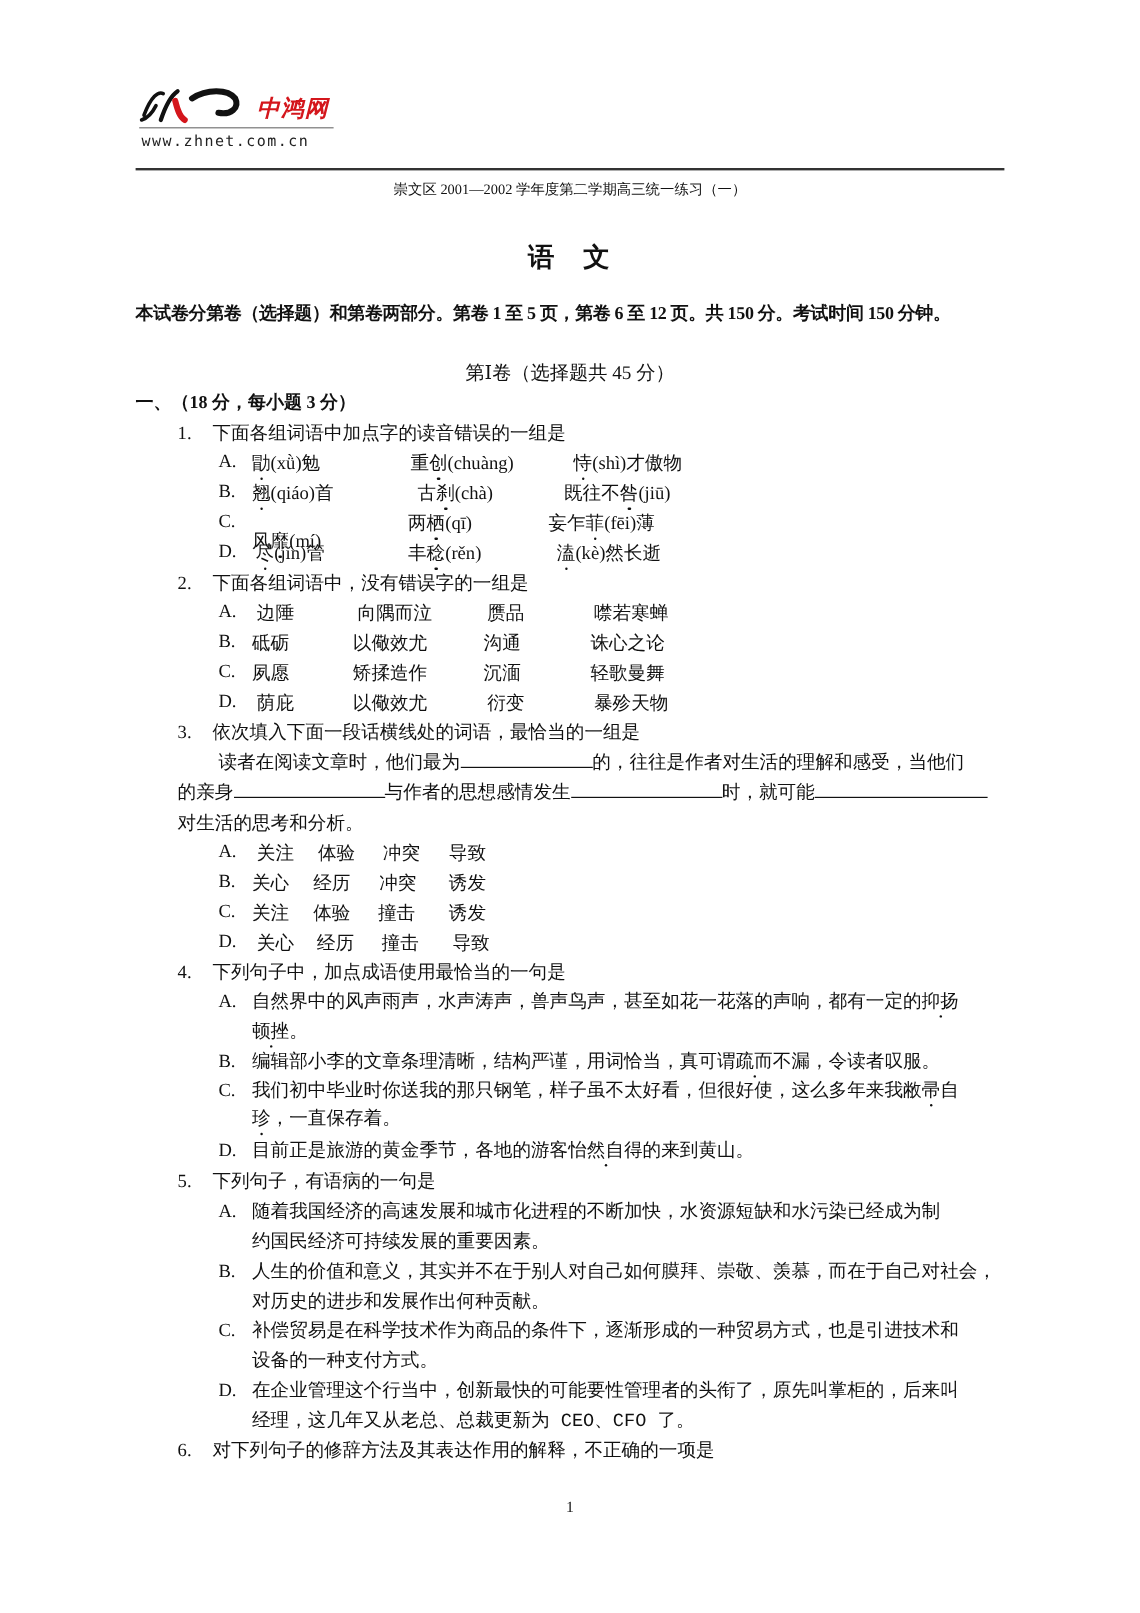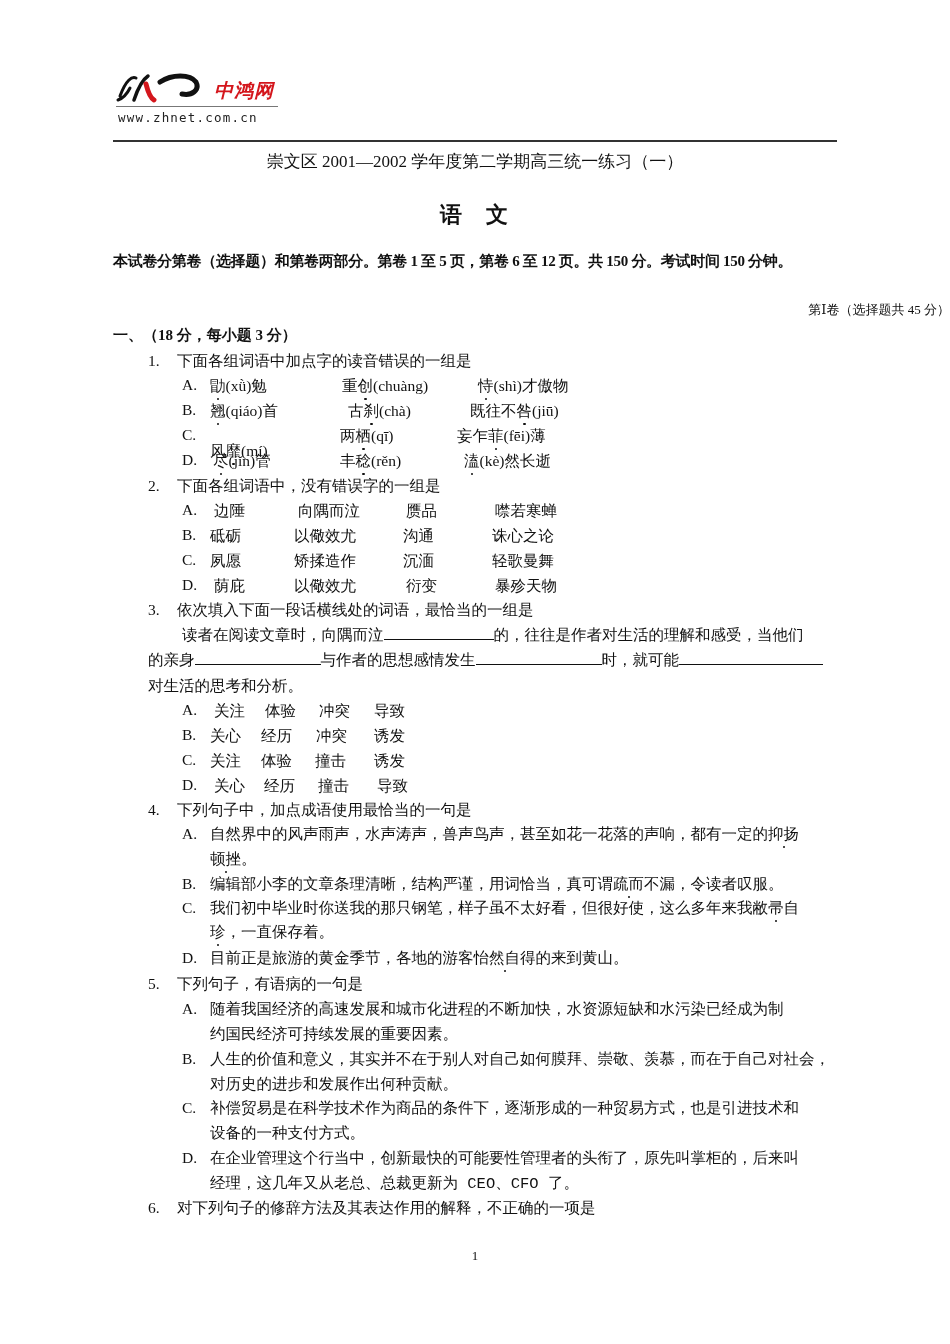--- a/index.html
+++ b/index.html
@@ -6,26 +6,26 @@
   body { width: 950px; height: 1344px; position: relative; overflow: hidden;
          font-family: "Liberation Serif", "DejaVu Serif", serif; color: #111; }
   .logo { position: absolute; left: 116px; top: 68px; width: 170px; height: 60px; text-align: right; }
   .logo-mark { position: absolute; left: 0; top: 2px; width: 86px; height: 34px; }
   .logo-cn { position: absolute; left: 98px; top: 10px; font-family: "DejaVu Sans", sans-serif;
              font-weight: bold; font-style: italic; font-size: 19px; color: #d4161c; letter-spacing: 1px; }
   .logo-line { position: absolute; left: 0; top: 38px; width: 162px; height: 1px; background: #777; }
   .logo-url { position: absolute; left: 2px; top: 42px; font-family: "DejaVu Sans Mono", monospace;
               font-size: 12.5px; color: #222; letter-spacing: 1.2px; }
   .header-rule { position: absolute; left: 113px; top: 140px; width: 724px; height: 2px; background: #333; }
-  .subtitle { position: absolute; left: 0; width: 950px; top: 150px; text-align: center; font-size: 17px; }
+  .subtitle { position: absolute; left: 0; width: 950px; top: 150px; text-align: center; font-size: 12px; }
   .title { position: absolute; left: 0; width: 950px; top: 200px; text-align: center;
            font-size: 22px; font-weight: bold; letter-spacing: 24px; padding-left: 22px; box-sizing: border-box; }
   .intro { position: absolute; left: 113px; top: 252px; width: 740px; font-size: 15px; font-weight: bold;
            letter-spacing: -0.3px; white-space: nowrap; }
-  .part-title { position: absolute; left: 0; width: 950px; top: 301px; text-align: right; font-size: 13px; padding-left: 0; }
+  .part-title { position: absolute; left: 0; width: 950px; top: 301px; text-align: center; font-size: 16px; padding-left: 0; }
   .section { position: absolute; left: 113px; top: 326px; font-size: 15px; font-weight: bold; }
   .q { position: absolute; left: 148px; font-size: 15.5px; white-space: nowrap; }
   .qnum { display: inline-block; width: 29px; }
   .opt { position: absolute; left: 182px; font-size: 15.5px; white-space: nowrap; }
   .opt-l { display: inline-block; width: 28px; }
   .cell { position: absolute; font-size: 15.5px; white-space: nowrap; }
   .dot { position: relative; display: inline-block; }
   .dot::after { content: ""; position: absolute; left: 50%; bottom: -3px; width: 2.5px; height: 2.5px;
                 margin-left: -1px; border-radius: 50%; background: #111; }
   .para { position: absolute; font-size: 15.5px; white-space: nowrap; }
@@ -100,21 +100,21 @@
 <div class="opt" style="top:576px"><span class="opt-l">D.</span></div>
 <div class="cell" style="left:214px;top:576px">荫庇</div>
 <div class="cell" style="left:294px;top:576px">以儆效尤</div>
 <div class="cell" style="left:406px;top:576px">衍变</div>
 <div class="cell" style="left:495px;top:576px">暴殄天物</div>
 
 <div class="q" style="top:600px">
   <span class="qnum">3.</span><span>依次填入下面一段话横线处的词语，最恰当的一组是</span>
 </div>
 <div class="para" style="left:182px;top:625px">
-  <span>读者在阅读文章时，向隅而泣</span><span class="blank" style="width:110px"></span><span>的，往往是作者对生活的理解和感受，当他们</span>
+  <span>读者在阅读文章时，他们最为</span><span class="blank" style="width:110px"></span><span>的，往往是作者对生活的理解和感受，当他们</span>
 </div>
 <div class="para" style="left:148px;top:650px">
   <span>的亲身</span><span class="blank" style="width:126px"></span><span>与作者的思想感情发生</span><span class="blank" style="width:126px"></span><span>时，就可能</span><span class="blank" style="width:144px"></span>
 </div>
 <div class="para" style="left:148px;top:676px">对生活的思考和分析。</div>
 
 <div class="opt" style="top:701px"><span class="opt-l">A.</span></div>
 <div class="cell" style="left:214px;top:701px">关注</div>
 <div class="cell" style="left:265px;top:701px">体验</div>
 <div class="cell" style="left:319px;top:701px">冲突</div>

